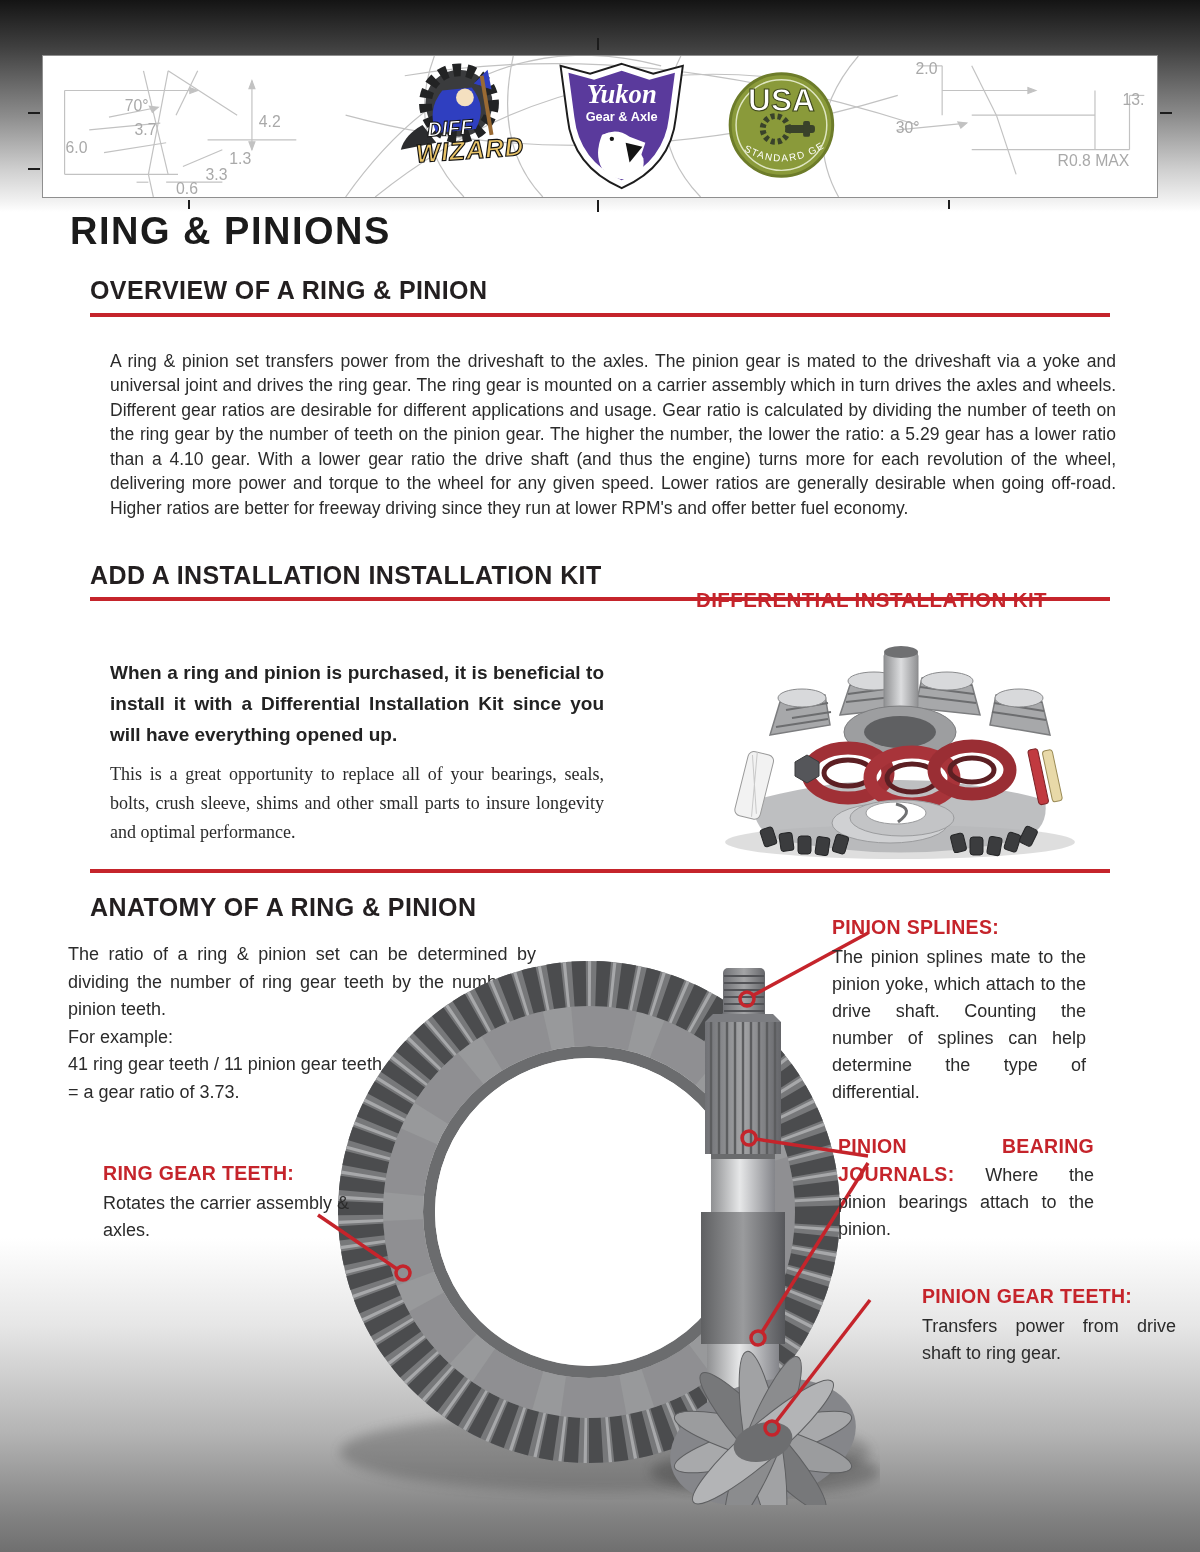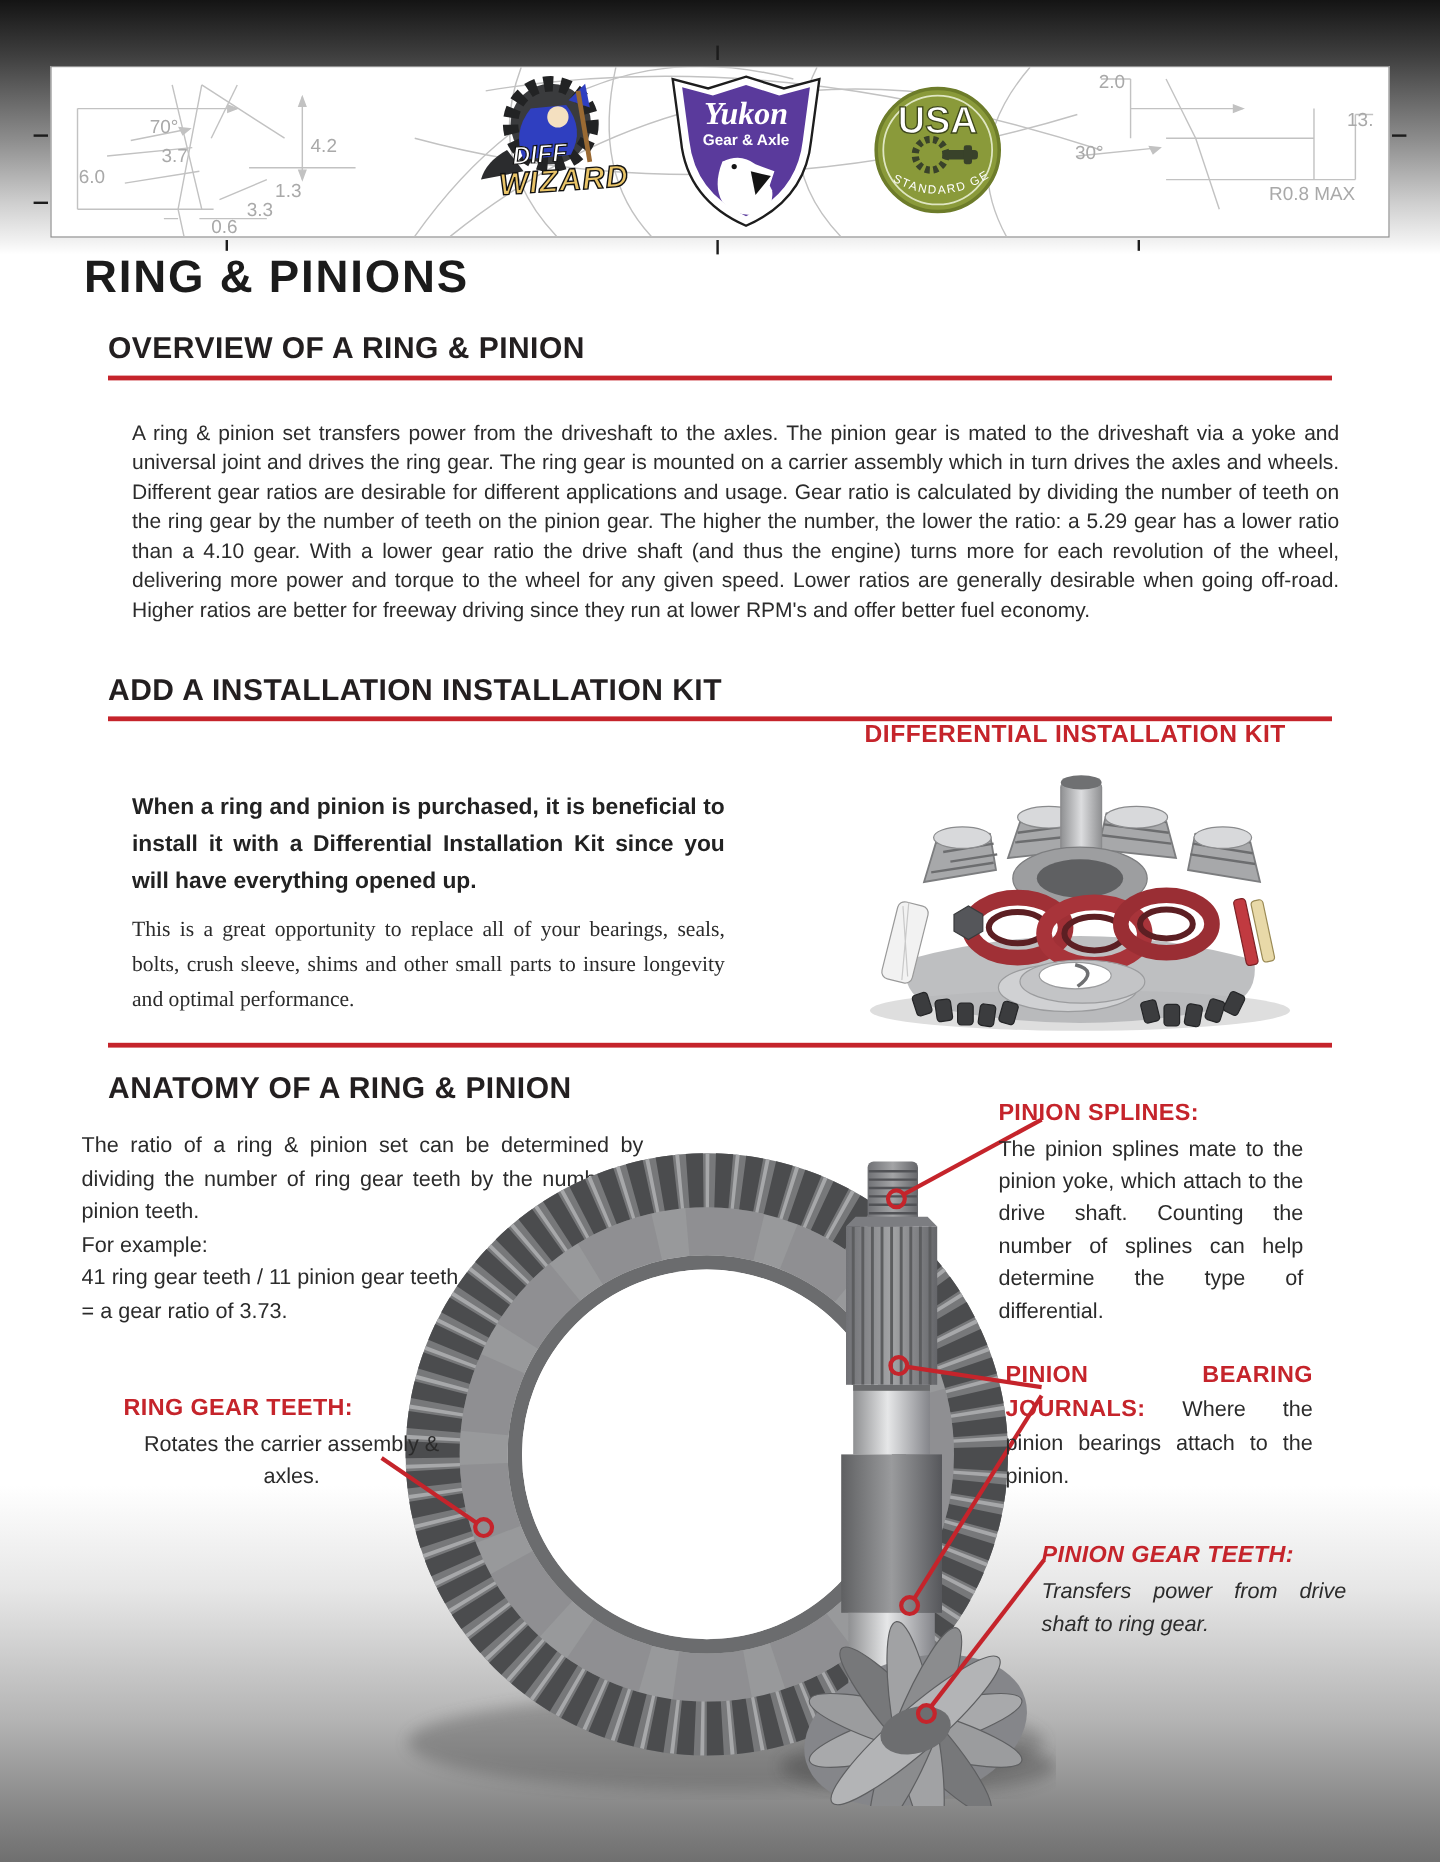--- a/index.html
+++ b/index.html
@@ -18,37 +18,37 @@
   
   .h1{position:absolute;left:70px;top:210px;font-size:38px;font-weight:bold;letter-spacing:1.5px;color:#1b1b1b;}
   .h2{position:absolute;font-size:25px;font-weight:bold;letter-spacing:.4px;color:#231f20;}
   .rule{position:absolute;left:90px;width:1020px;height:4px;background:#c5242b;}
 
   
   .body-text{position:absolute;text-align:justify;color:#2b2b2b;}
   .overview-p{left:110px;top:331px;width:1006px;font-size:17.5px;line-height:24.6px;}
   .kit-p1{left:110px;top:638px;width:494px;font-size:19px;line-height:31px;font-weight:bold;color:#222;}
   .kit-p2{left:110px;top:742px;width:494px;font-size:18px;line-height:29px;font-family:Liberation Serif, serif;}
-  .kit-caption{position:absolute;left:696px;top:600px;width:400px;text-align:center;
+  .kit-caption{position:absolute;left:696px;top:588px;width:400px;
                font-size:20.5px;font-weight:bold;color:#c5242b;letter-spacing:.4px;}
   .kit-img{position:absolute;left:700px;top:640px;}
 
   .anatomy-intro{left:68px;top:941px;width:468px;font-size:18px;line-height:27.5px;}
   .anatomy-intro .line{text-align:left;}
 
   .callout{position:absolute;}
   .co-label{display:block;font-size:19.5px;font-weight:bold;color:#c5242b;letter-spacing:.3px;line-height:26px;}
   .co-label-inline{display:inline;font-size:19.5px;font-weight:bold;color:#c5242b;letter-spacing:.3px;}
   .co-text{display:block;font-size:18px;line-height:27px;color:#2b2b2b;text-align:justify;margin-top:4px;}
   .co-text-inline{display:inline;font-size:18px;line-height:27px;color:#2b2b2b;}
   .co-splines{left:832px;top:914px;width:254px;}
   .co-journals{left:838px;top:1133px;width:256px;text-align:justify;line-height:27px;}
   .co-ringteeth{left:103px;top:1160px;width:280px;}
-  .co-ringteeth .co-text{text-align:center;}
-  .co-pinionteeth{left:868px;top:1283px;width:254px;font-style:italic;}
+  .co-ringteeth .co-text{text-align:left;}
+  .co-pinionteeth{left:922px;top:1283px;width:254px;}
 
   
   .bottomgrad{position:absolute;left:0;top:1238px;width:1200px;height:314px;
               background:linear-gradient(180deg,#ffffff 0%,#e6e6e6 28%,#b4b4b4 62%,#838383 88%,#6f6f6f 100%);}
   .gear-svg{position:absolute;left:315px;top:940px;}
   .overlay-svg{position:absolute;left:0;top:900px;pointer-events:none;}
 </style>
 </head>
 <body>
 

